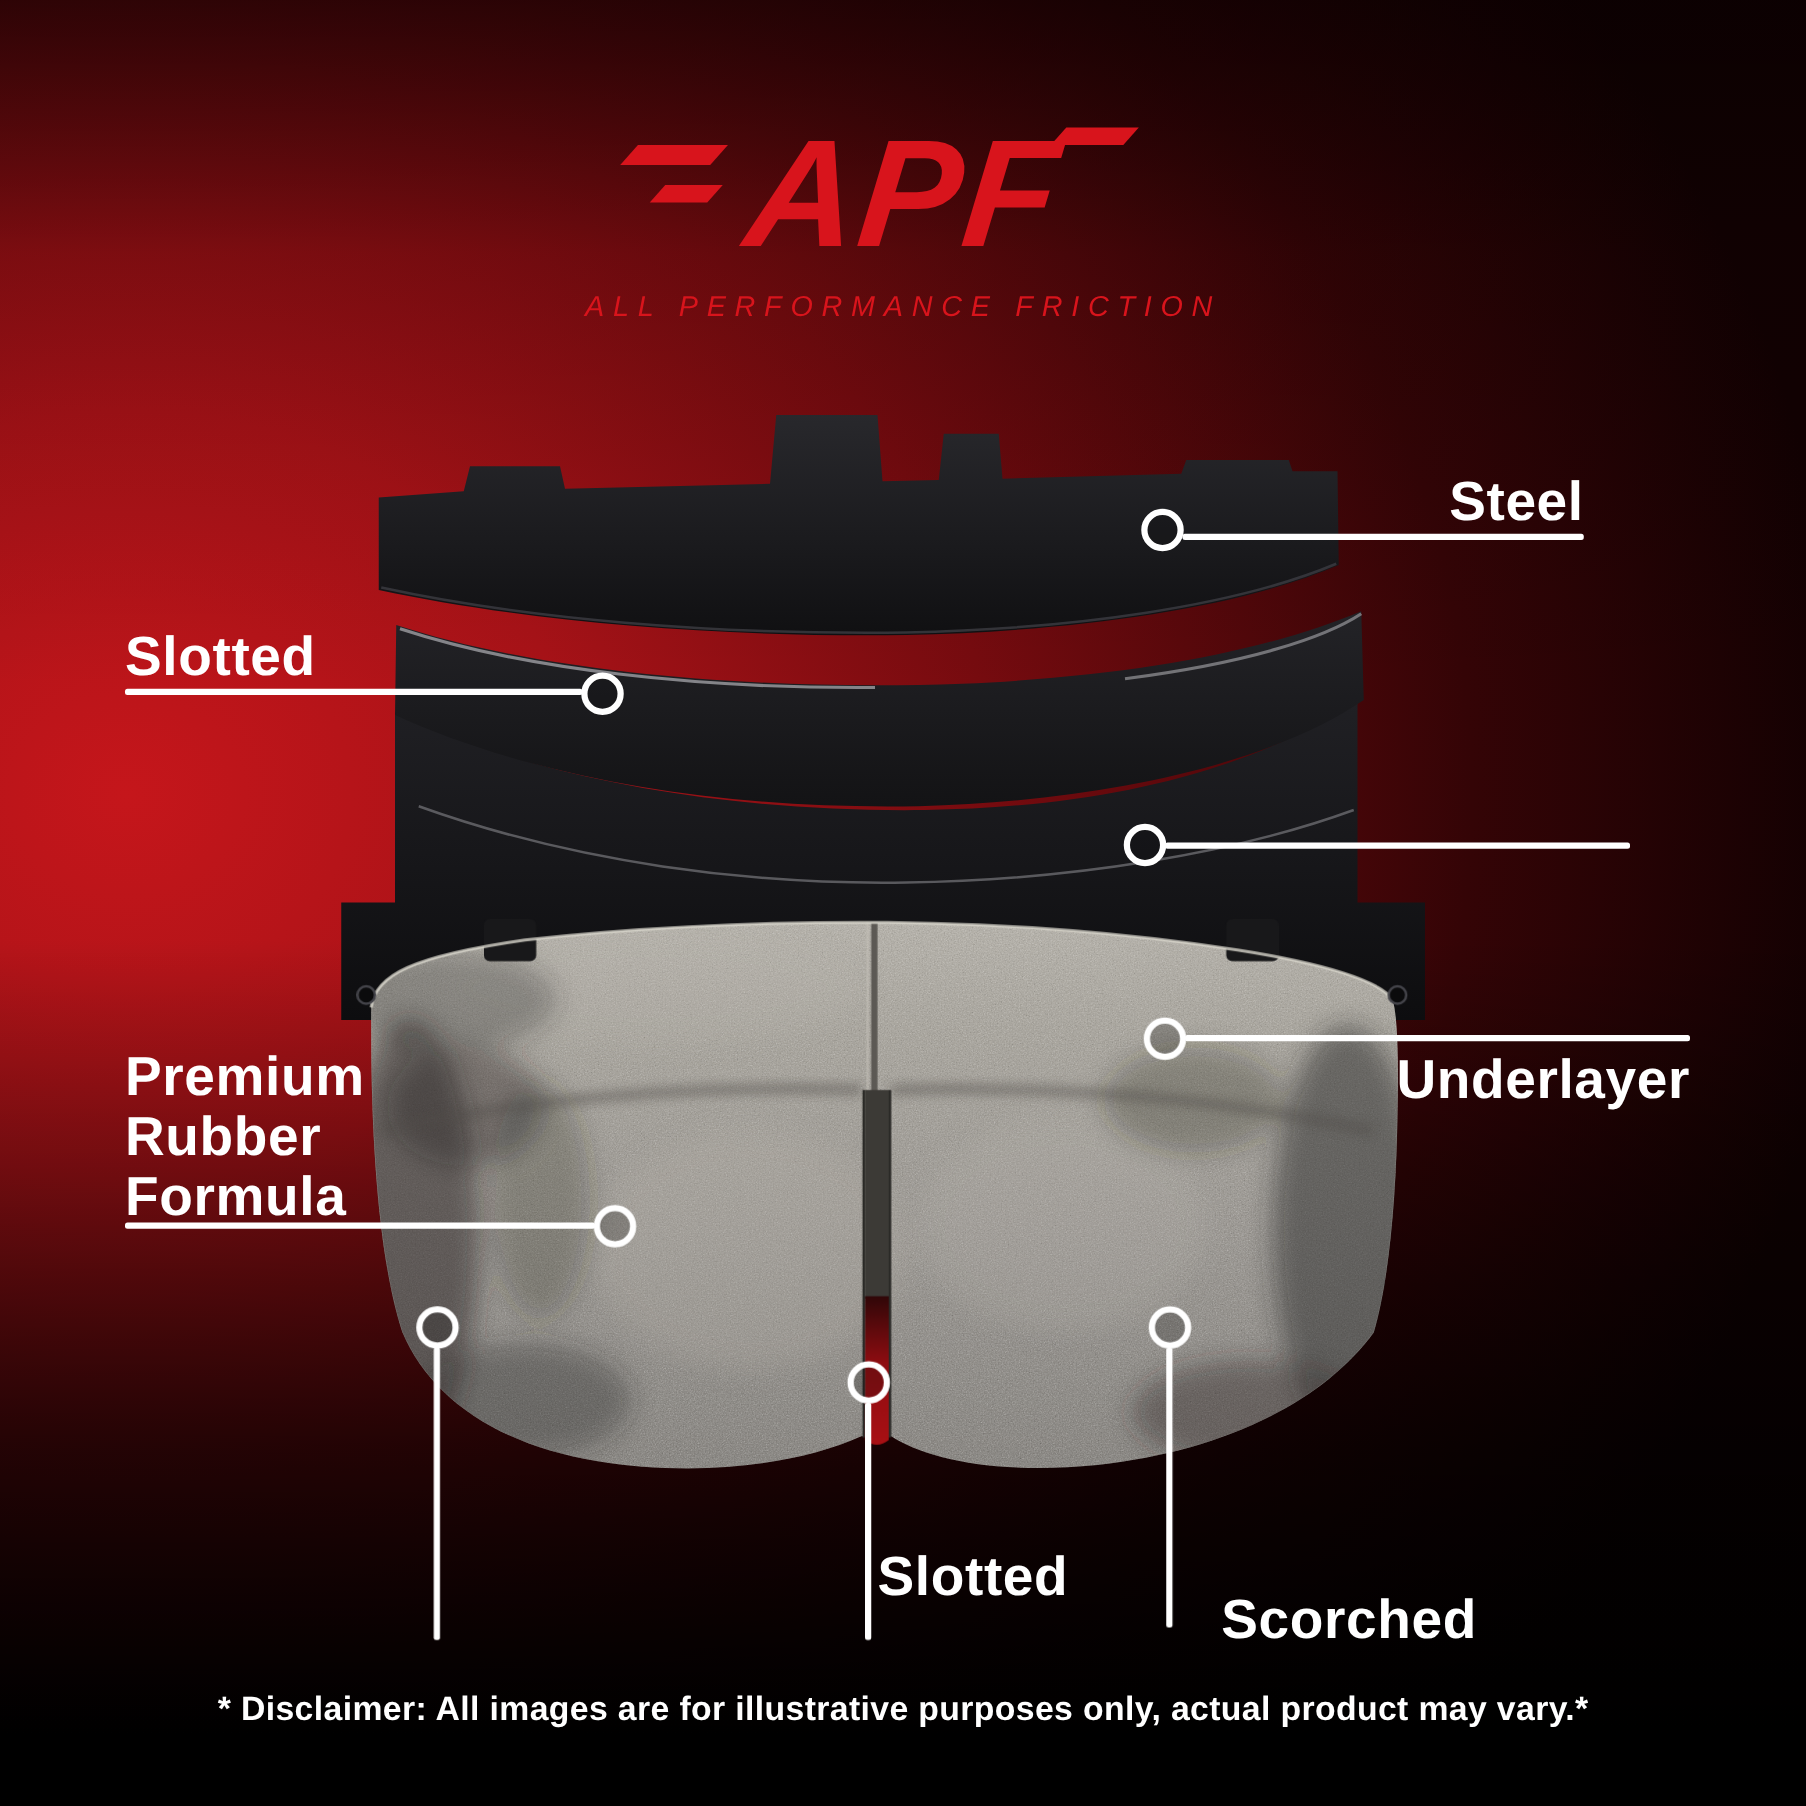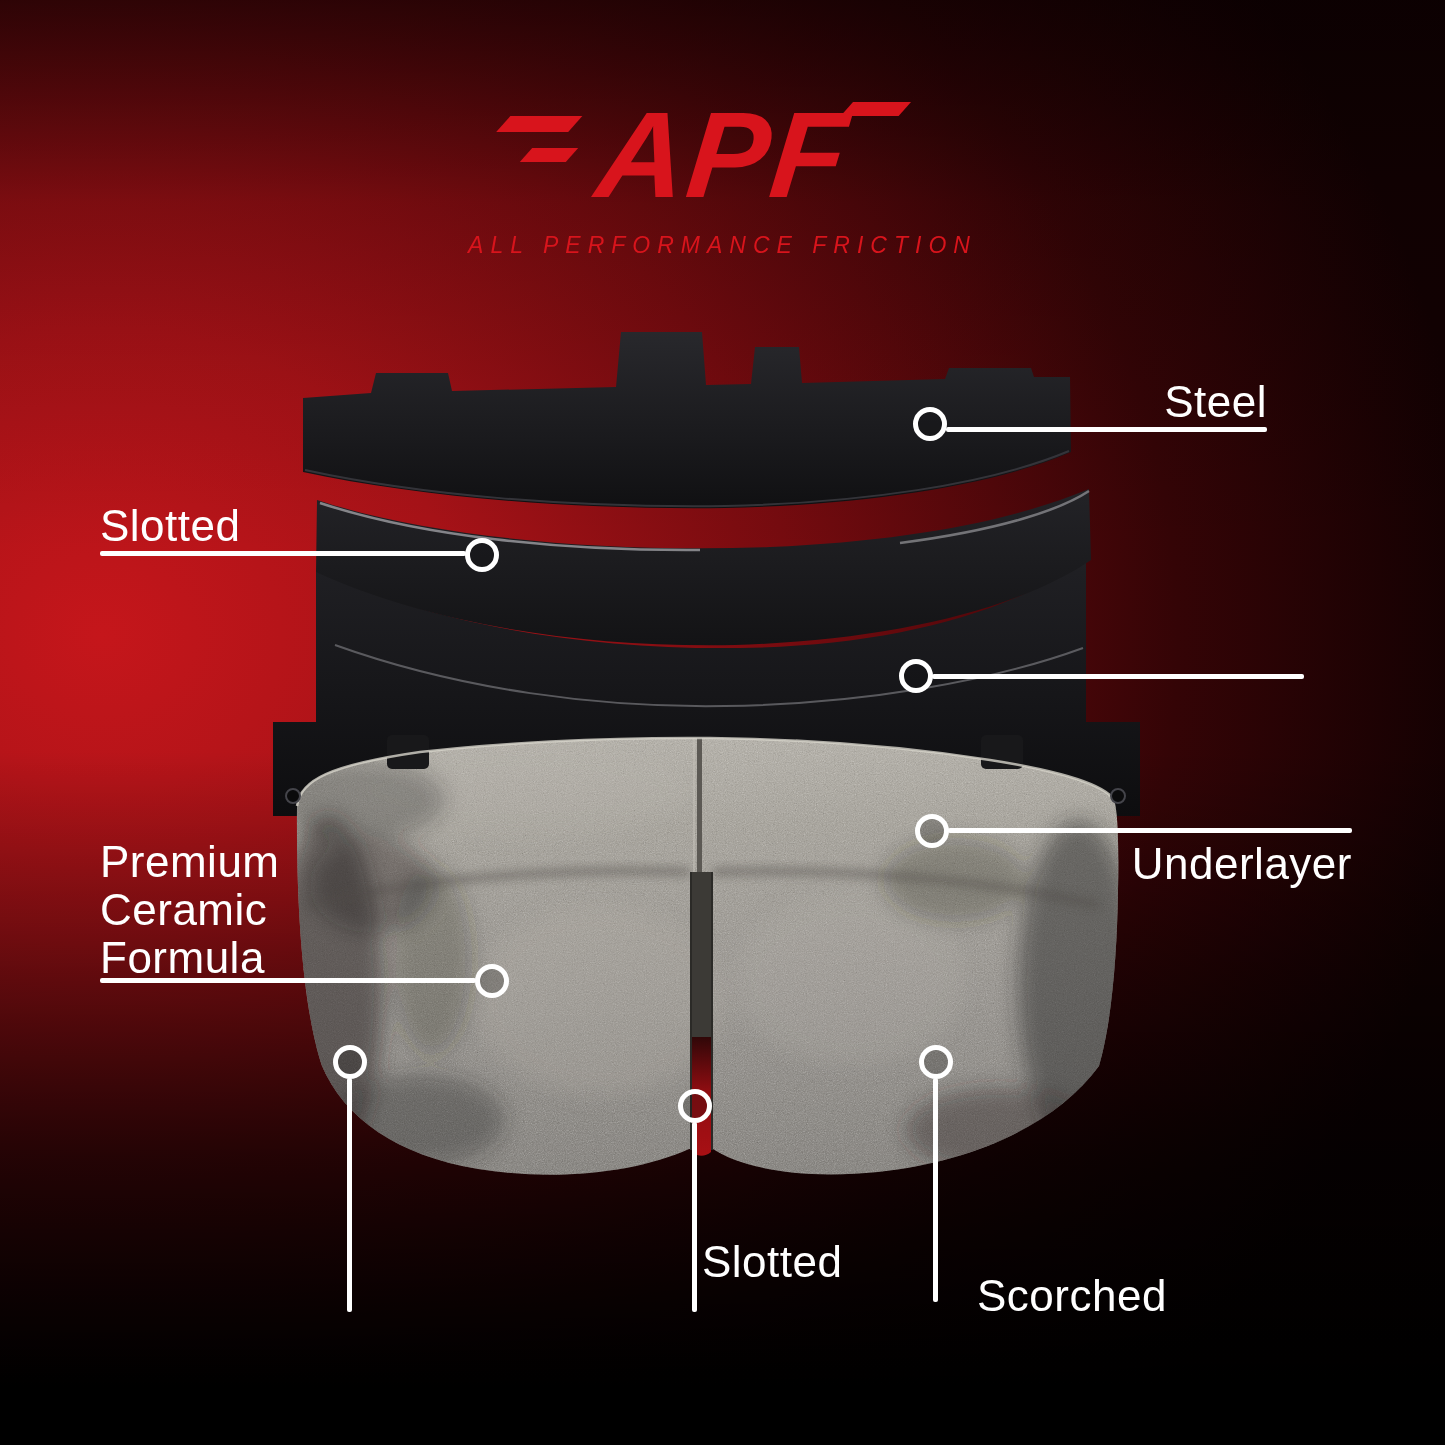--- a/index.html
+++ b/index.html
@@ -26,21 +26,21 @@
   .speed.s3{right:-52px;top:8px;width:58px;height:14px}
   .tagline{margin-top:16px;font-size:23px;font-weight:400;font-style:italic;letter-spacing:7px}
 
   
   .co-circle{
     position:absolute;width:34px;height:34px;border:5px solid #fff;border-radius:50%;
     background:rgba(15,15,15,0.22);
   }
   .co-line{position:absolute;background:#fff;border-radius:2px}
   .co-label{
-    position:absolute;color:#fff;font-weight:400;font-size:44px;line-height:1.09;
+    position:absolute;color:#fff;font-weight:700;font-size:44px;line-height:1.09;
     letter-spacing:0.5px;white-space:normal;
   }
   .co-label.r{text-align:right}
 
   .disclaimer{
     position:absolute;left:0;right:0;top:1352px;text-align:center;color:#fff;
     font-weight:700;font-size:27px;letter-spacing:0.3px;
   }
 </style>
 </head>
@@ -175,27 +175,28 @@
 
   <div class="co-circle" style="left:899px;top:659px"></div>
   <div class="co-line" style="left:932px;top:674px;width:372px;height:5px"></div>
 
   <div class="co-circle" style="left:915px;top:814px"></div>
   <div class="co-line" style="left:948px;top:828px;width:404px;height:5px"></div>
   <div class="co-label r" style="right:93px;top:840px">Underlayer</div>
 
   <div class="co-circle" style="left:475px;top:964px"></div>
   <div class="co-line" style="left:100px;top:978px;width:376px;height:5px"></div>
-  <div class="co-label" style="left:100px;top:838px;width:260px">Premium Ceramic Formula</div>
+  <div class="co-label" style="left:100px;top:838px;width:260px">Premium Rubber Formula</div>
 
   <div class="co-circle" style="left:333px;top:1045px"></div>
   <div class="co-line" style="left:347px;top:1078px;width:5px;height:234px"></div>
 
   <div class="co-circle" style="left:678px;top:1089px"></div>
   <div class="co-line" style="left:692px;top:1122px;width:5px;height:190px"></div>
   <div class="co-label" style="left:702px;top:1238px">Slotted</div>
 
   <div class="co-circle" style="left:919px;top:1045px"></div>
   <div class="co-line" style="left:933px;top:1078px;width:5px;height:224px"></div>
   <div class="co-label" style="left:977px;top:1272px">Scorched</div>
 
+  <div class="disclaimer">* Disclaimer: All images are for illustrative purposes only, actual product may vary.*</div>
 
 </div>
 
 </body></html>

